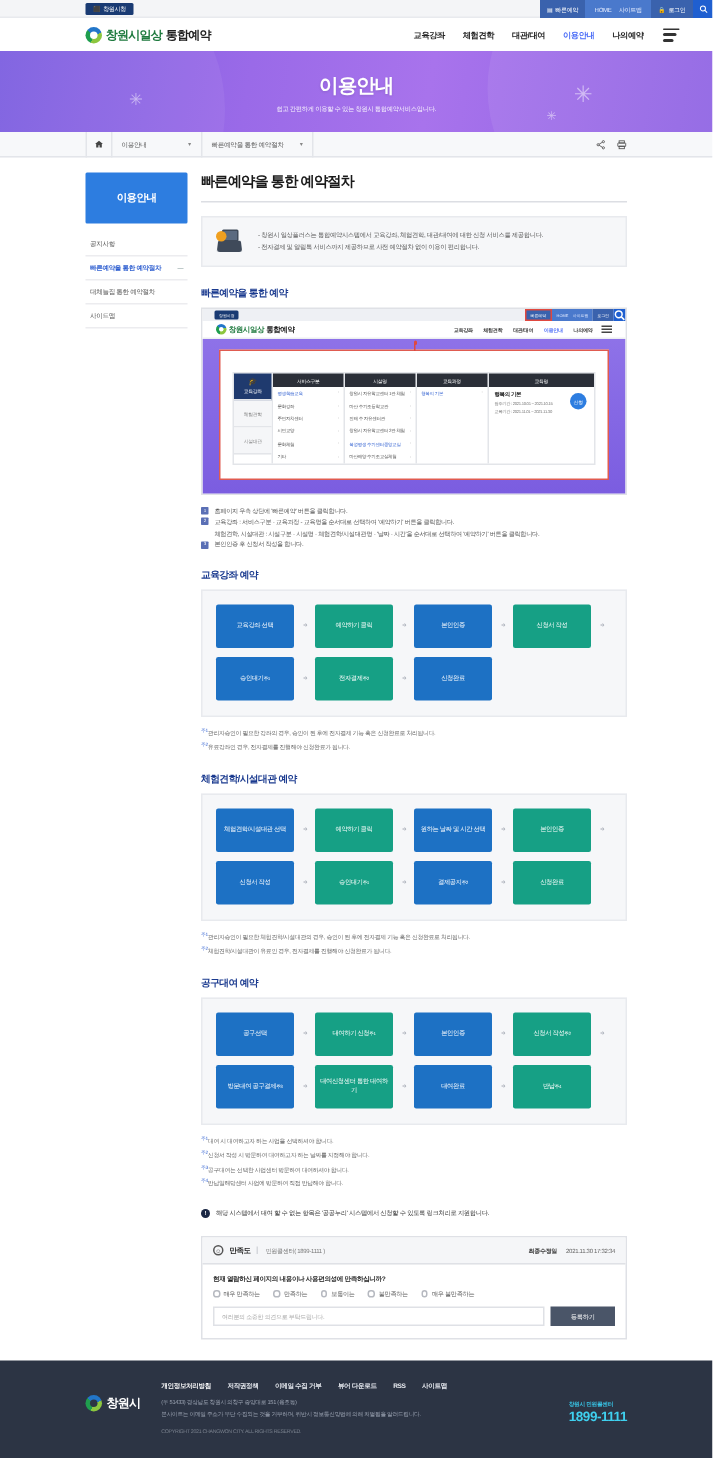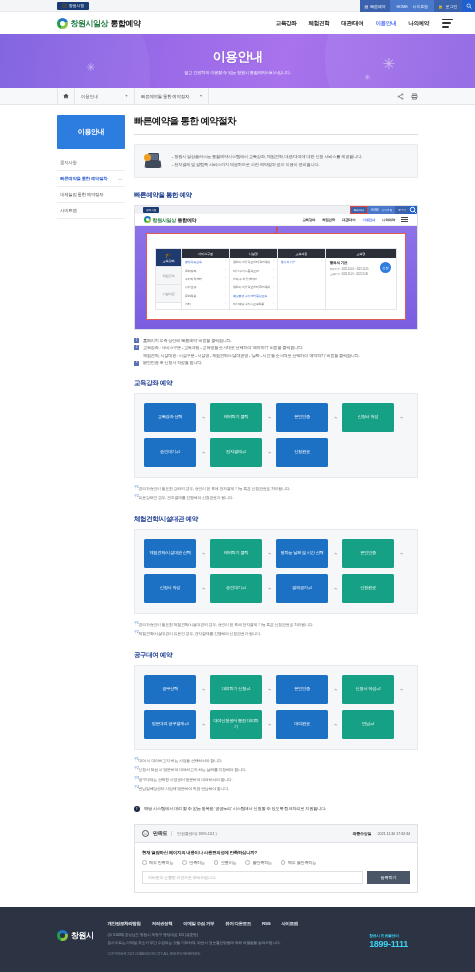--- a/index.html
+++ b/index.html
@@ -581,21 +581,21 @@
   .f-logo .m { width: 11px; height: 11px; border-radius: 50%;
     background: conic-gradient(from 200deg, #1f9e4e 0deg 110deg, #2276c9 110deg 230deg, #8cc63f 230deg 360deg); position: relative; }
   .f-logo .m::after { content:""; position:absolute; left:3px; top:3px; width:5px;height:5px;border-radius:50%;background:#2c3444; }
   .f-logo .t { font-size: 8px; font-weight: bold; color: #fff; letter-spacing: -0.5px; }
   .f-mid { flex: 1; min-width: 0; }
   .f-links { display: flex; gap: 11px; margin-bottom: 6px; flex-wrap: wrap; }
   .f-link { font-size: 4.4px; font-weight: bold; color: #e7eaf0; letter-spacing: -0.25px; cursor: pointer; white-space: nowrap; }
   .f-link.hl { color: #fff; }
   .f-addr { font-size: 3.8px; color: #9aa2b1; letter-spacing: -0.2px; line-height: 2.1; white-space: nowrap; }
   .f-copy { font-size: 3.5px; color: #79808d; letter-spacing: -0.2px; margin-top: 4px; }
-  .f-right { position: absolute; right: 67px; top: 26px; text-align: left; }
+  .f-right { position: absolute; right: 57px; top: 26px; text-align: left; }
   .f-cs { font-size: 3.8px; color: #38c6e8; letter-spacing: -0.2px; font-weight: bold; }
   .f-tel { font-size: 9px; color: #3fd0ef; font-weight: bold; letter-spacing: -0.3px; margin-top: 1px; }
 </style>
 </head>
 <body>
 
 <div class="topbar">
   <div class="topbar-left">
     <span>⬛</span>
     <span>창원시청</span>

